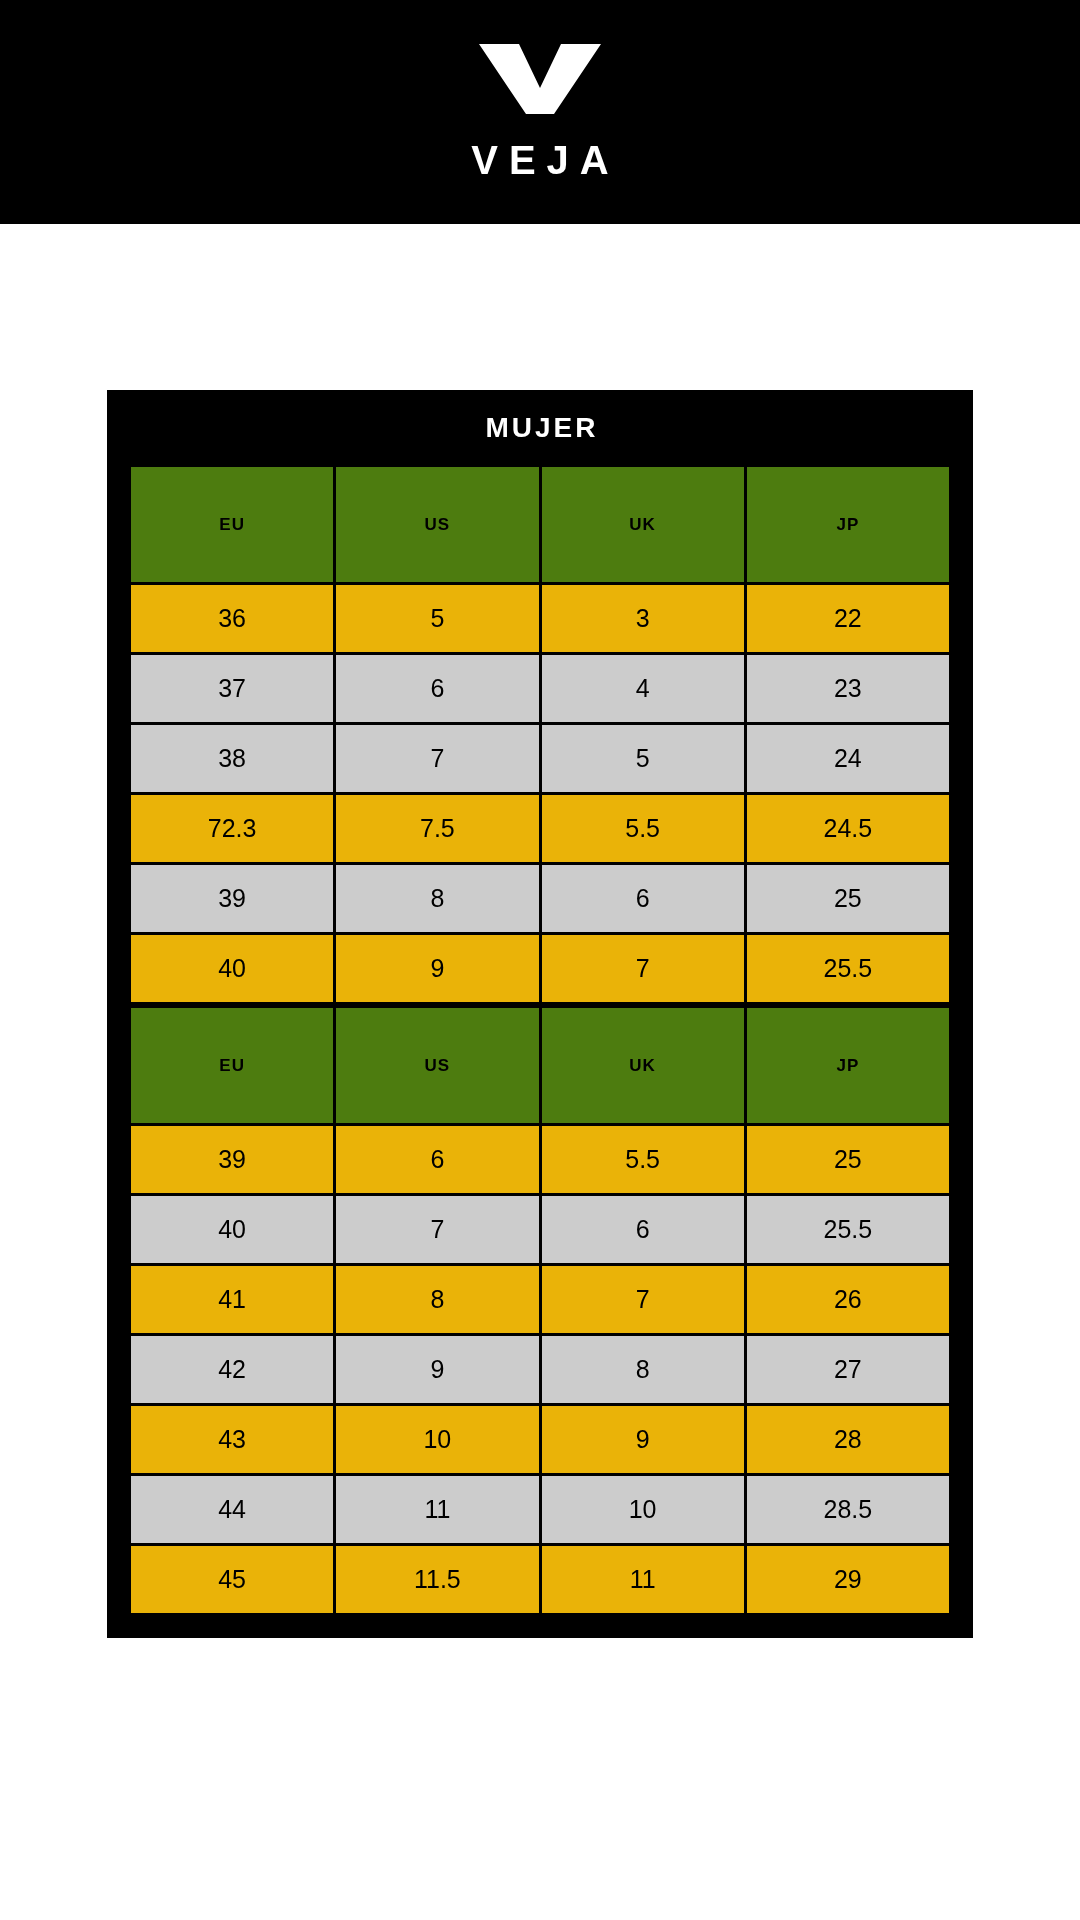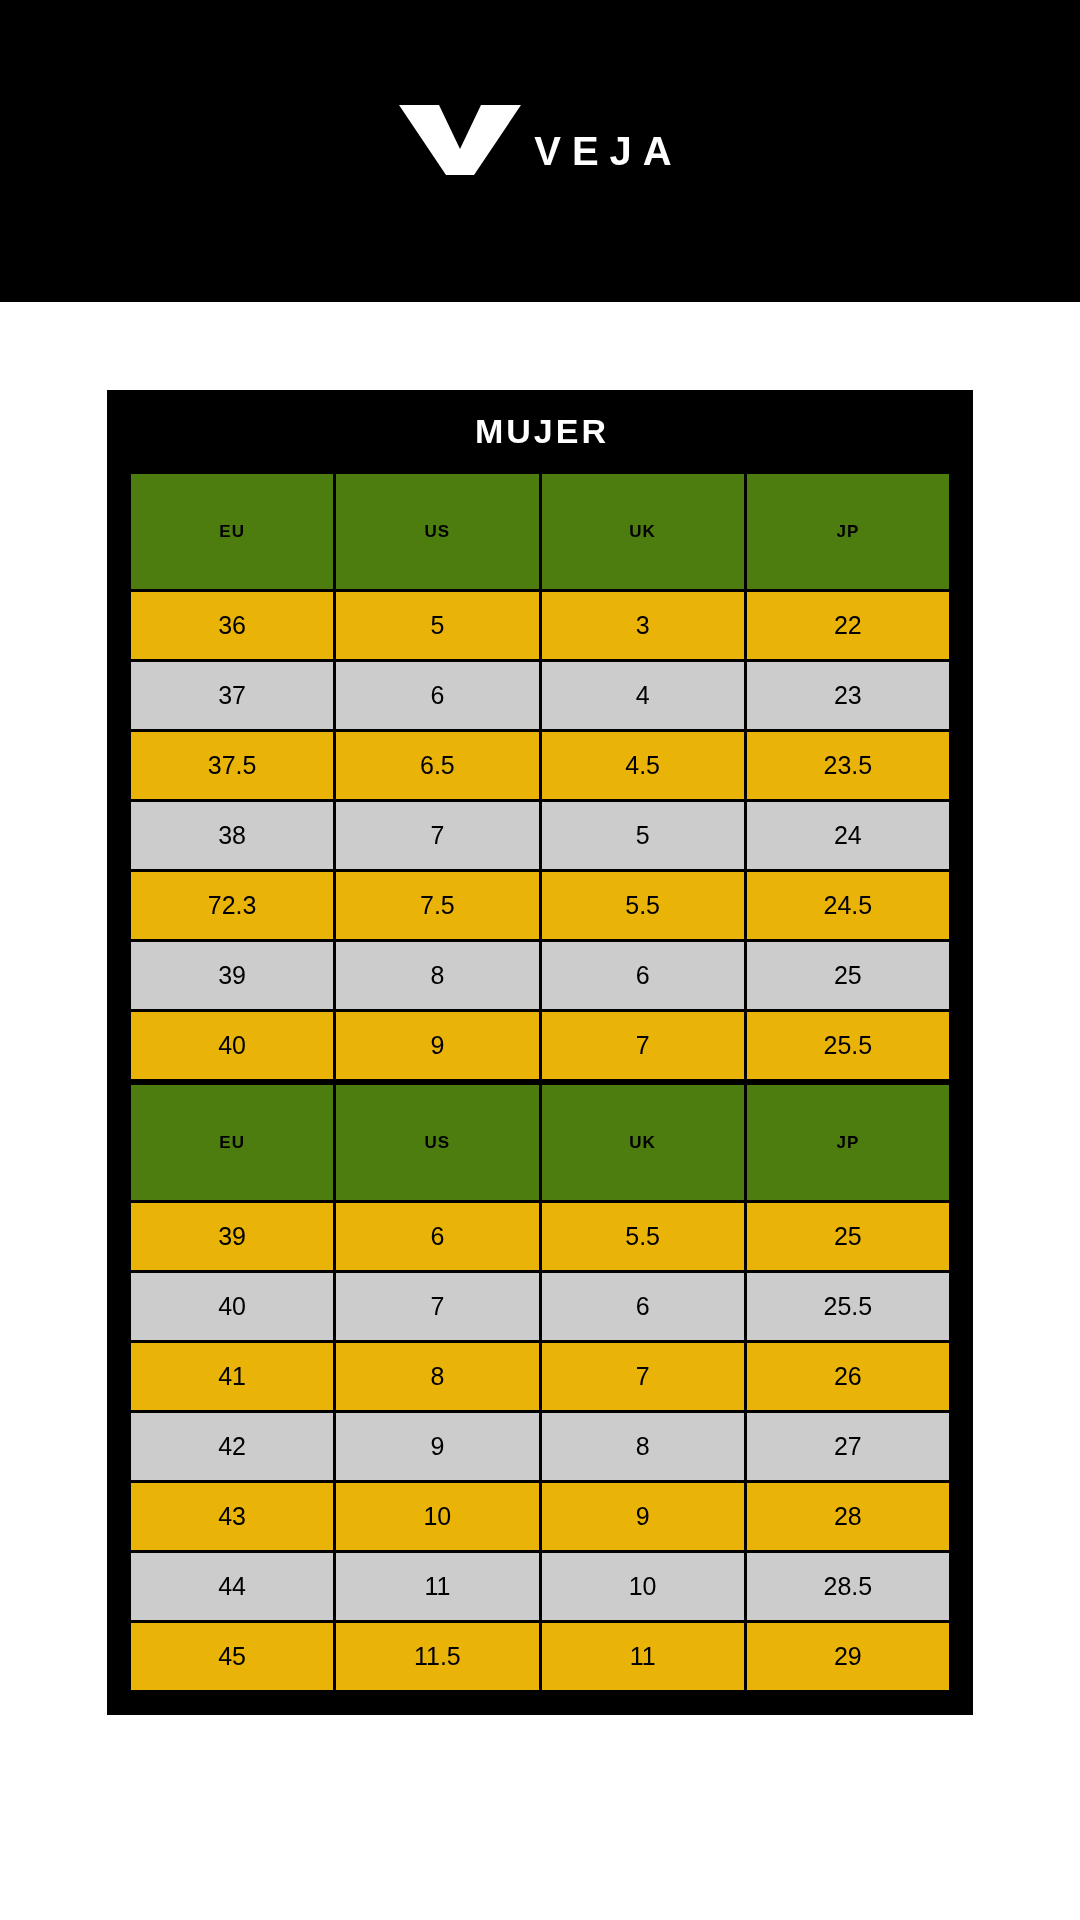--- a/index.html
+++ b/index.html
@@ -13,24 +13,24 @@
     position: relative;
     width: 1080px;
     height: 1920px;
     background: #ffffff;
     overflow: hidden;
   }
 
   
   .brand-band {
     width: 1080px;
-    height: 302px;
+    height: 224px;
     background: #000000;
     display: flex;
-    flex-direction: row;
+    flex-direction: column;
     align-items: center;
     justify-content: center;
   }
   .logo-mark {
     width: 126px;
     height: 74px;
     margin-bottom: 22px;
   }
   .brand-name {
     color: #ffffff;
@@ -48,21 +48,21 @@
     top: 390px;
     width: 866px;
     background: #000000;
     padding: 0px 0 0 0;
     border: 0;
   }
   .section-title {
     background: #000000;
     color: #ffffff;
     text-align: center;
-    font-size: 34px;
+    font-size: 28px;
     font-weight: 700;
     letter-spacing: 3px;
     padding: 22px 0 20px 4px;
     font-family: "Liberation Sans", sans-serif;
   }
   table {
     border-collapse: collapse;
     width: 824px;
     margin: 0 auto;
     table-layout: fixed;
@@ -119,26 +119,20 @@
           <td class="odd">3</td>
           <td class="odd">22</td>
         </tr>
         <tr>
           <td class="even">37</td>
           <td class="even">6</td>
           <td class="even">4</td>
           <td class="even">23</td>
         </tr>
         <tr>
-          <td class="odd">37.5</td>
-          <td class="odd">6.5</td>
-          <td class="odd">4.5</td>
-          <td class="odd">23.5</td>
-        </tr>
-        <tr>
           <td class="even">38</td>
           <td class="even">7</td>
           <td class="even">5</td>
           <td class="even">24</td>
         </tr>
         <tr>
           <td class="odd">72.3</td>
           <td class="odd">7.5</td>
           <td class="odd">5.5</td>
           <td class="odd">24.5</td>

